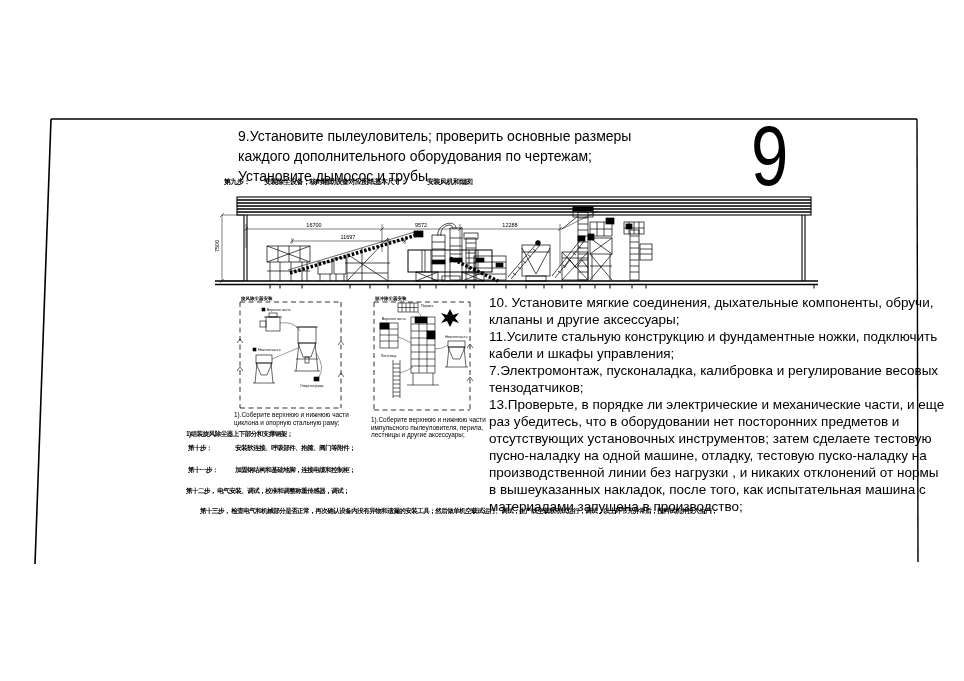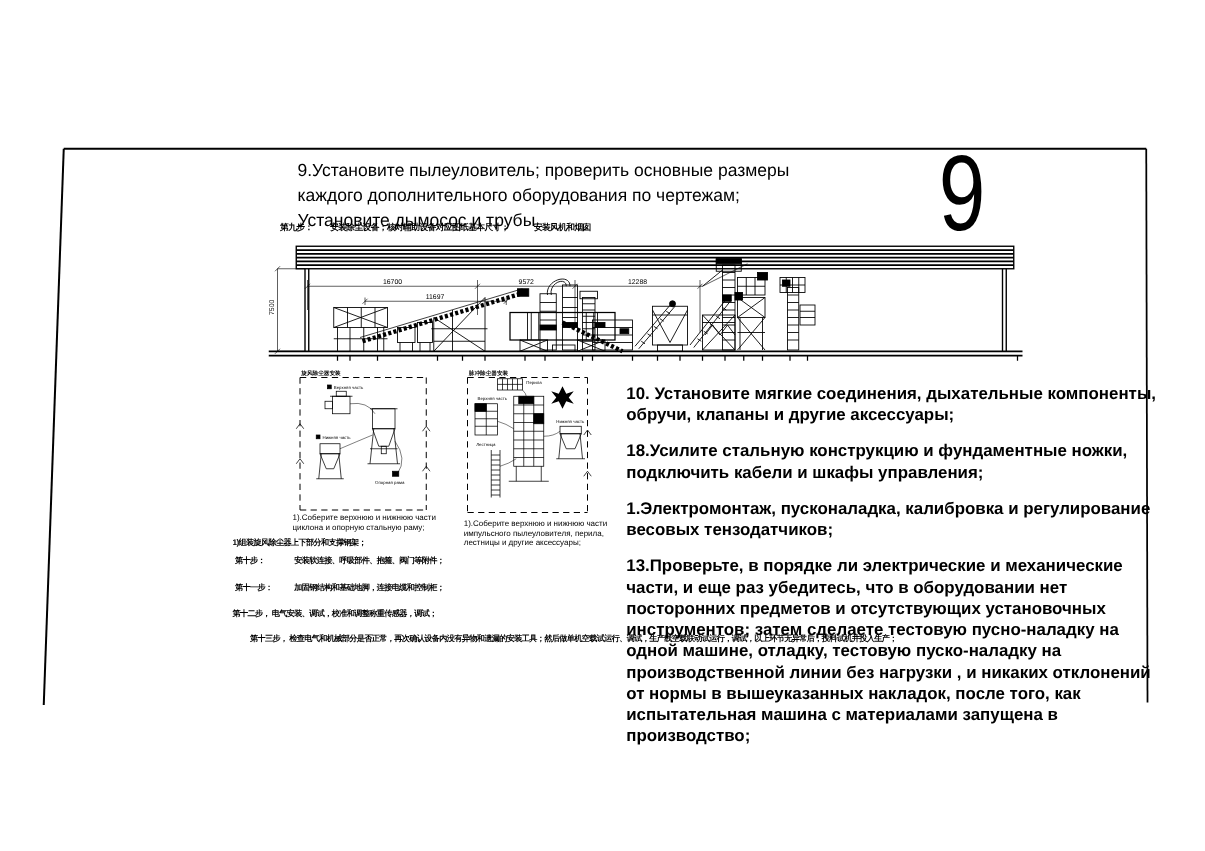--- a/index.html
+++ b/index.html
@@ -2,21 +2,21 @@
 <html><head>
 <meta charset="utf-8">
 <style>
   html,body{margin:0;padding:0;background:#fff;}
   .canvas{position:relative;width:964px;height:681px;background:#ffffff;overflow:hidden;
           font-family:"Liberation Sans",sans-serif;color:#000;}
   .abs{position:absolute;}
   .pre{white-space:pre-line;}
   .ru-top{font-size:14px;line-height:20px;margin-left:48px;}
   .ru-steps{font-size:13.5px;line-height:17px;}
-  .ru-steps p{margin:12px;font-weight:bold;}
+  .ru-steps p{margin:0;}
   .cn-tiny{font-size:7px;font-weight:bold;letter-spacing:-0.5px;white-space:nowrap;}
   .cn-note{font-size:6.5px;font-weight:bold;letter-spacing:-0.5px;white-space:nowrap;}
   .panel-caption{font-size:6.4px;line-height:7.6px;}
   .big-number{font-size:86px;line-height:1;transform:scaleX(0.78);transform-origin:left top;}
   svg{display:block;}
   svg text{font-family:"Liberation Sans",sans-serif;}
 </style>
 </head>
 <body>
 
@@ -258,22 +258,22 @@
 
       <path d="M27,44Q34,46 40,50 M47,19Q50,22 50,24 M64,56Q72,56 77,52 M29,80Q36,78 42,74" stroke-width="0.4"></path>
     </g>
   </svg>
   <div class="abs panel-caption pre" style="left:371px;top:416px;width:115px">1).Соберите верхнюю и нижнюю части
 импульсного пылеуловителя, перила,
 лестницы и другие аксессуары;</div>
 
   <div class="abs ru-steps" style="left:489px;top:294px;width:458px">
     <p>10. Установите мягкие соединения, дыхательные компоненты, обручи, клапаны и другие аксессуары;</p>
-    <p>18.Усилите стальную конструкцию и фундаментные ножки, подключить кабели и шкафы управления;</p>
-    <p>1.Электромонтаж, пусконаладка, калибровка и регулирование весовых тензодатчиков;</p>
+    <p>11.Усилите стальную конструкцию и фундаментные ножки, подключить кабели и шкафы управления;</p>
+    <p>7.Электромонтаж, пусконаладка, калибровка и регулирование весовых тензодатчиков;</p>
     <p>13.Проверьте, в порядке ли электрические и механические части, и еще раз убедитесь, что в оборудовании нет посторонних предметов и отсутствующих установочных инструментов; затем сделаете тестовую пусно-наладку на одной машине, отладку, тестовую пуско-наладку на производственной линии без нагрузки , и никаких отклонений от нормы в вышеуказанных накладок, после того, как испытательная машина с материалами запущена в производство;</p>
   </div>
 
   <div class="abs cn-note" style="left:188px;top:444px">
     <span>第十步：</span>
     <span style="margin-left:22px">安装软连接、呼吸部件、抱箍、阀门等附件；</span>
   </div>
   <div class="abs cn-note" style="left:188px;top:466px">
     <span>第十一步：</span>
     <span style="margin-left:16px">加固钢结构和基础地脚，连接电缆和控制柜；</span>

